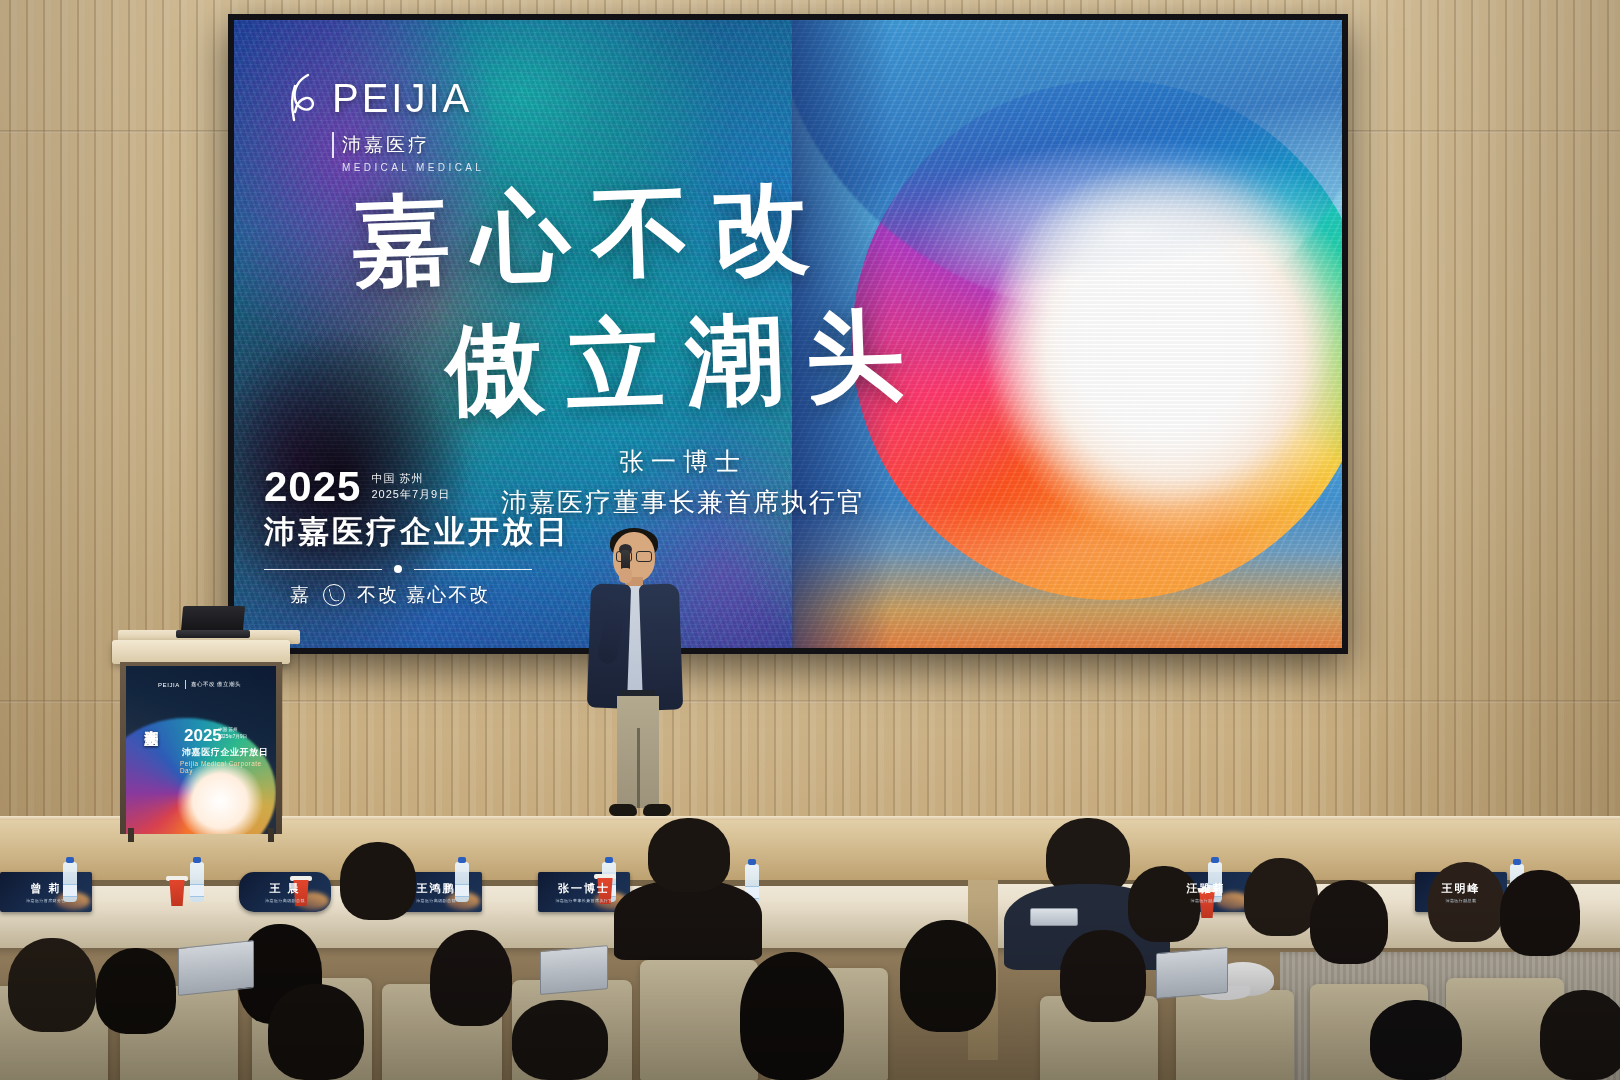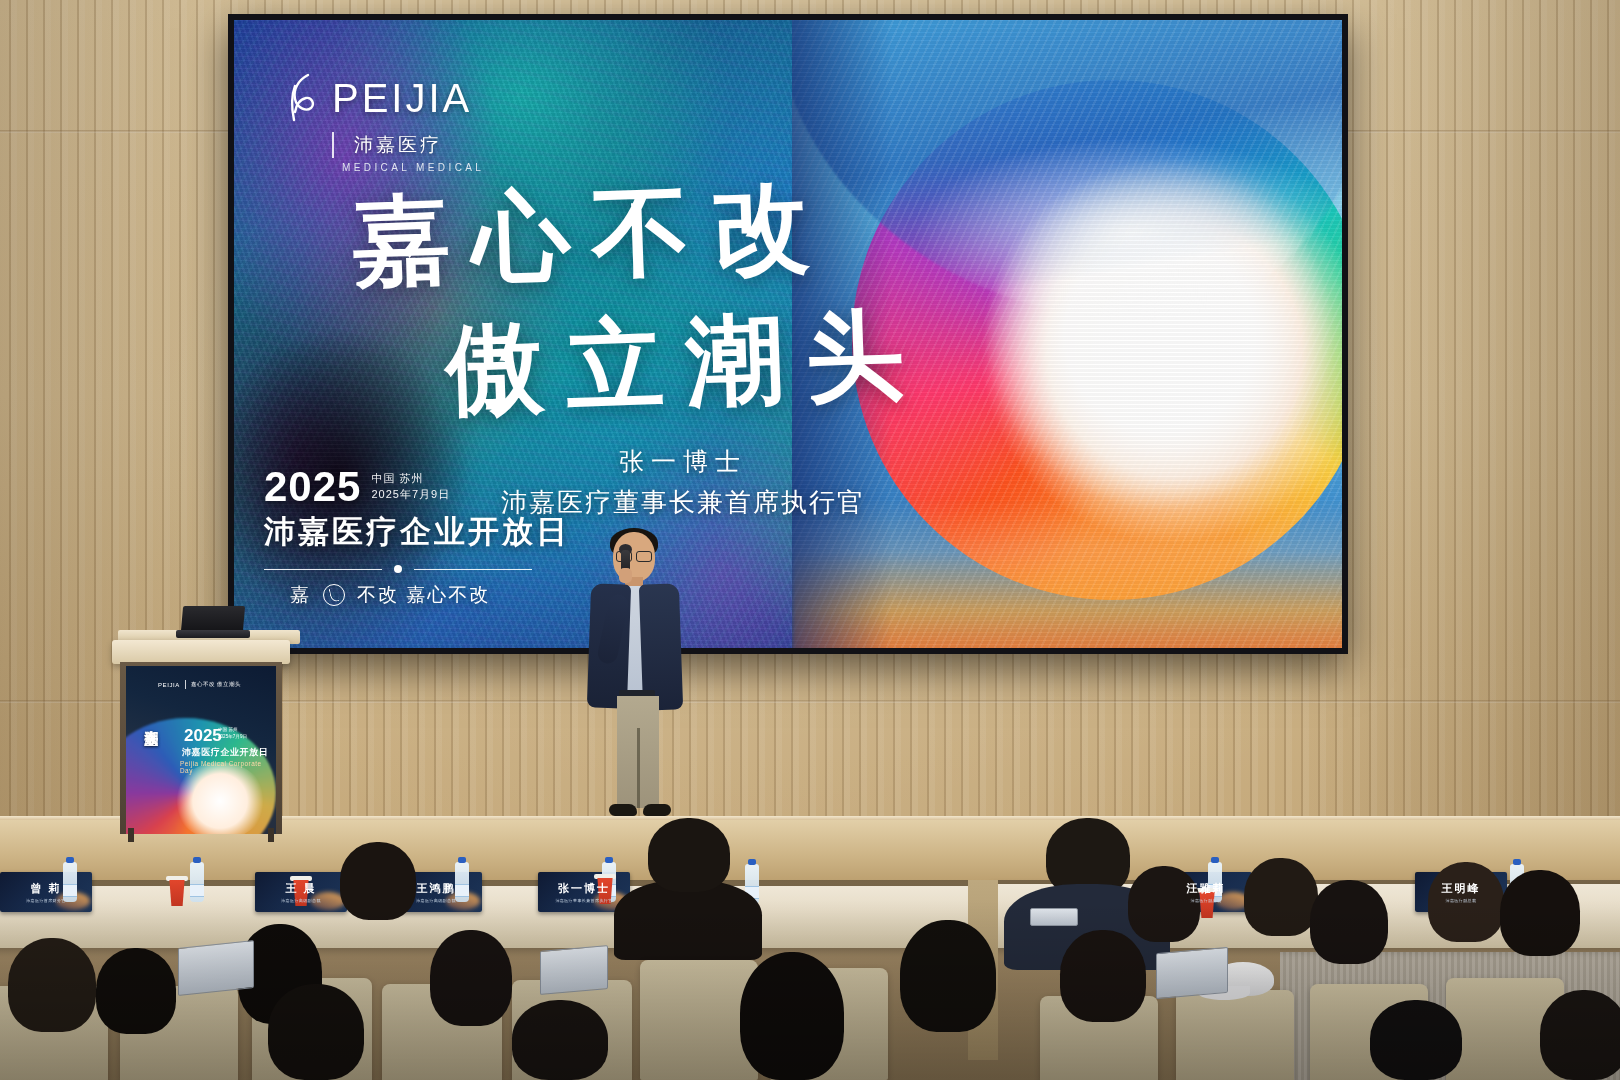--- a/index.html
+++ b/index.html
@@ -80,21 +80,21 @@
   .wave-mask{position:absolute;left:-40px;top:0;width:140px;height:640px;
     background:linear-gradient(90deg, rgba(20,40,110,.95), rgba(20,40,110,0));}
 
   
   .s-logo{position:absolute;left:48px;top:52px;color:#fff;}
   .s-logo-row{display:flex;align-items:center;gap:10px;}
   .s-mark{width:40px;height:52px;position:relative;}
   .s-mark svg{display:block;}
   .s-word{font-size:40px;letter-spacing:3px;font-weight:400;line-height:1;
     font-family:"Liberation Sans",sans-serif;text-shadow:0 2px 6px rgba(0,0,0,.45);}
-  .s-cn{margin-top:8px;margin-left:50px;display:flex;align-items:center;gap:20px;}
+  .s-cn{margin-top:8px;margin-left:50px;display:flex;align-items:center;gap:8px;}
   .s-cn-bar{width:2px;height:26px;background:#fff;opacity:.85;}
   .s-cn-t{font-size:19px;letter-spacing:3px;color:#fff;text-shadow:0 1px 4px rgba(0,0,0,.5);}
   .s-en{margin-left:60px;margin-top:4px;font-size:10px;letter-spacing:3.4px;color:#e9eef5;opacity:.95;}
 
   
   .cal{position:absolute;color:#fff;font-family:"DejaVu Serif","Liberation Serif",serif;
     font-weight:700;text-shadow:0 4px 18px rgba(0,0,0,.35);}
   .cal1{left:118px;top:150px;font-size:98px;letter-spacing:22px;
     transform:rotate(-2deg);}
   .cal2{left:212px;top:278px;font-size:98px;letter-spacing:22px;
@@ -380,21 +380,21 @@
 
   <div class="desk"></div>
   <div class="desk2"></div>
   <div class="desk-gap"></div>
 
   <div id="placards">
       <div class="placard" style="left: 0px;">
         <div class="pc-name">曾 莉</div>
         <div class="pc-sub">沛嘉医疗首席财务官</div>
       </div>
-      <div class="placard" style="left: 255px;">
+      <div class="placard" style="left: 239px; border-radius: 15px;">
         <div class="pc-name">王 晨</div>
         <div class="pc-sub">沛嘉医疗高级副总裁</div>
       </div>
       <div class="placard" style="left: 390px;">
         <div class="pc-name">王鸿鹏</div>
         <div class="pc-sub">沛嘉医疗高级副总裁</div>
       </div>
       <div class="placard" style="left: 538px;">
         <div class="pc-name">张一博士</div>
         <div class="pc-sub">沛嘉医疗董事长兼首席执行官</div>

